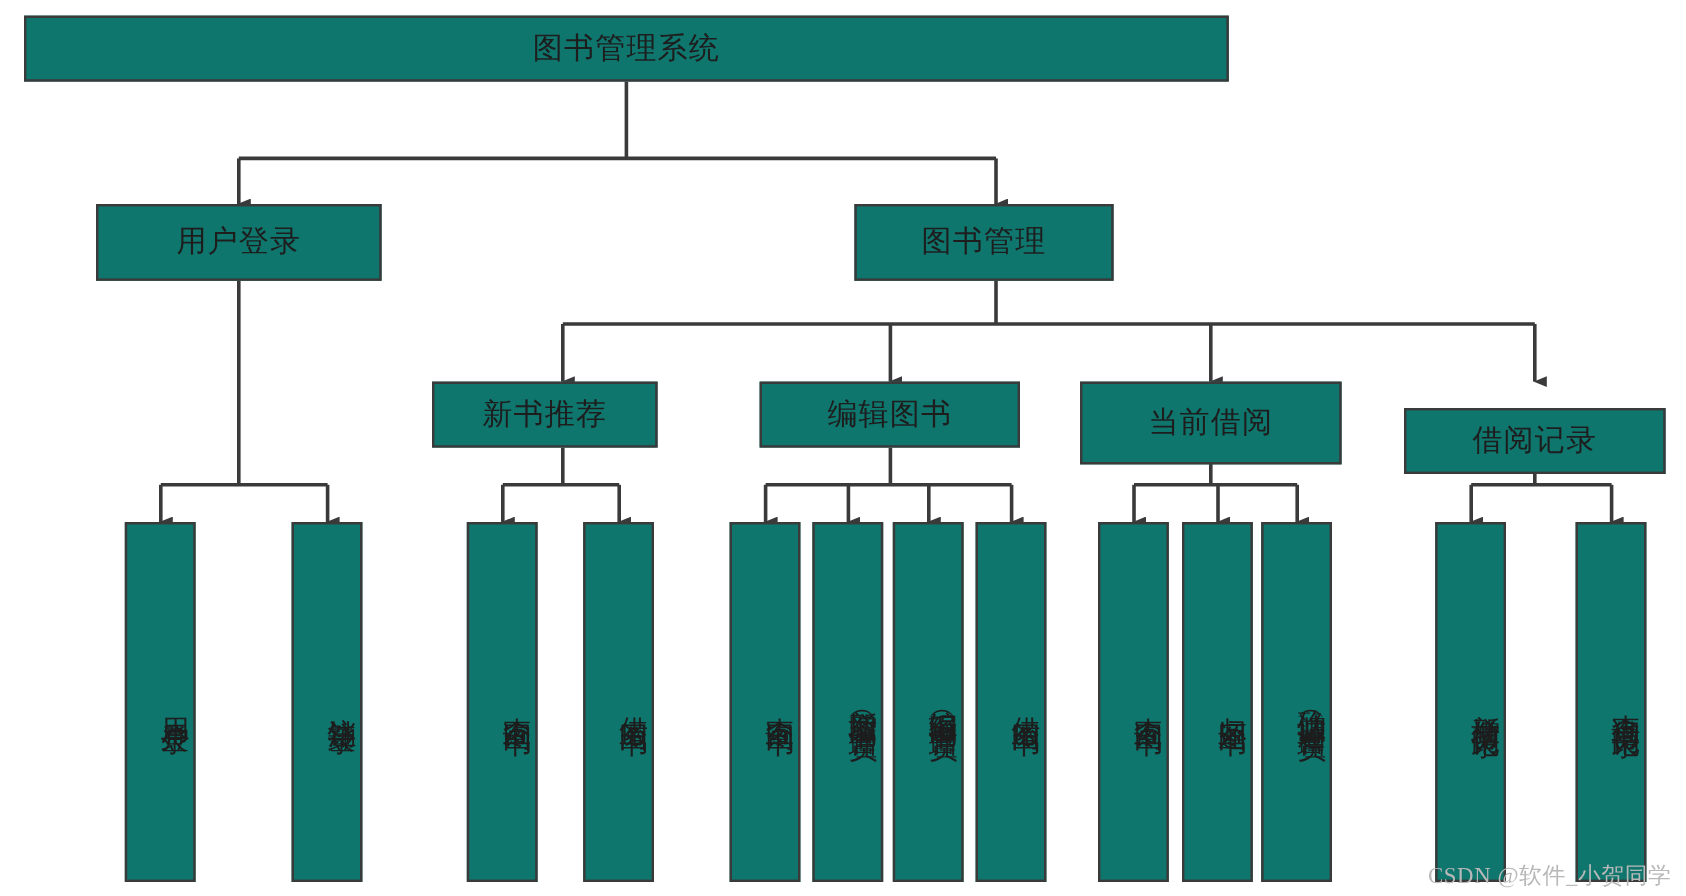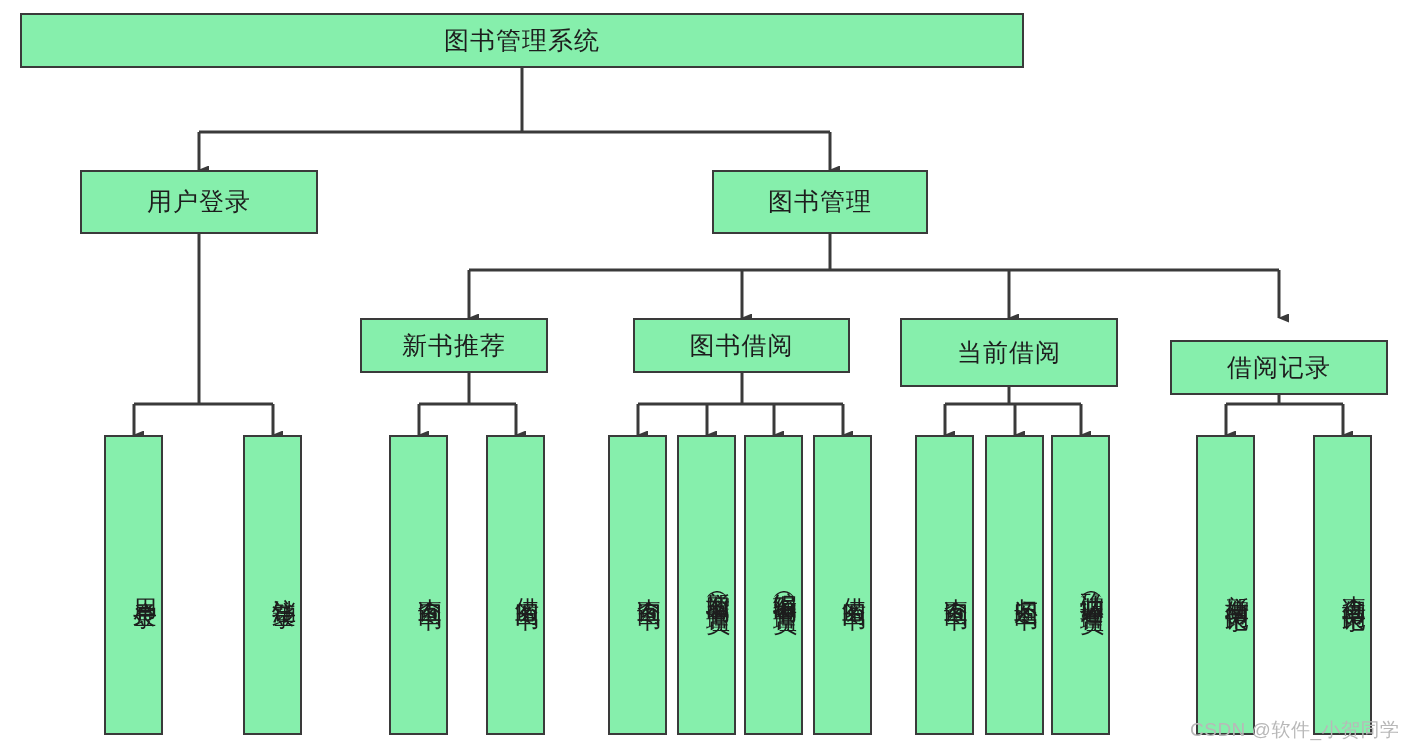--- a/index.html
+++ b/index.html
@@ -20,21 +20,21 @@
   #diagram-svg {
     position: absolute;
     left: 0;
     top: 0;
     width: 1405px;
     height: 747px;
   }
   .node-box {
     position: absolute;
     box-sizing: border-box;
-    background: #86efac;
+    background: #0f766e;
     border: 2.5px solid #3a3a3a;
     display: flex;
     align-items: center;
     justify-content: center;
     color: #1d1d1d;
   }
   .node-box.horizontal {
     font-size: 25px;
     line-height: 1.1;
     letter-spacing: 1px;
@@ -113,21 +113,21 @@
       <div class="node-box horizontal" style="left: 80px; top: 170px; width: 238px; height: 64px;">
         <span>用户登录</span>
       </div>
       <div class="node-box horizontal" style="left: 712px; top: 170px; width: 216px; height: 64px;">
         <span>图书管理</span>
       </div>
       <div class="node-box horizontal" style="left: 360px; top: 318px; width: 188px; height: 55px;">
         <span>新书推荐</span>
       </div>
       <div class="node-box horizontal" style="left: 633px; top: 318px; width: 217px; height: 55px;">
-        <span>图书借阅</span>
+        <span>编辑图书</span>
       </div>
       <div class="node-box horizontal" style="left: 900px; top: 318px; width: 218px; height: 69px;">
         <span>当前借阅</span>
       </div>
       <div class="node-box horizontal" style="left: 1170px; top: 318px; width: 218px; height: 55px; margin-top: 22px;">
         <span>借阅记录</span>
       </div>
       <div class="node-box vertical" style="left: 104px; top: 435px; width: 59px; height: 300px;">
         <span>用户登录</span>
       </div>
@@ -162,15 +162,15 @@
         <span>确认归还（管理员）</span>
       </div>
       <div class="node-box vertical" style="left: 1196px; top: 435px; width: 59px; height: 300px;">
         <span>新增借阅记录</span>
       </div>
       <div class="node-box vertical" style="left: 1313px; top: 435px; width: 59px; height: 300px;">
         <span>查询借阅记录</span>
       </div>
     </div>
 
-  <div class="watermark" style="left: 1190px; top: 717px;">CSDN @软件_小贺同学</div>
+  <div class="watermark" style="left: 1190px; top: 717px; font-family: Liberation Serif, serif;">CSDN @软件_小贺同学</div>
 
 </div>
 
 </body></html>

